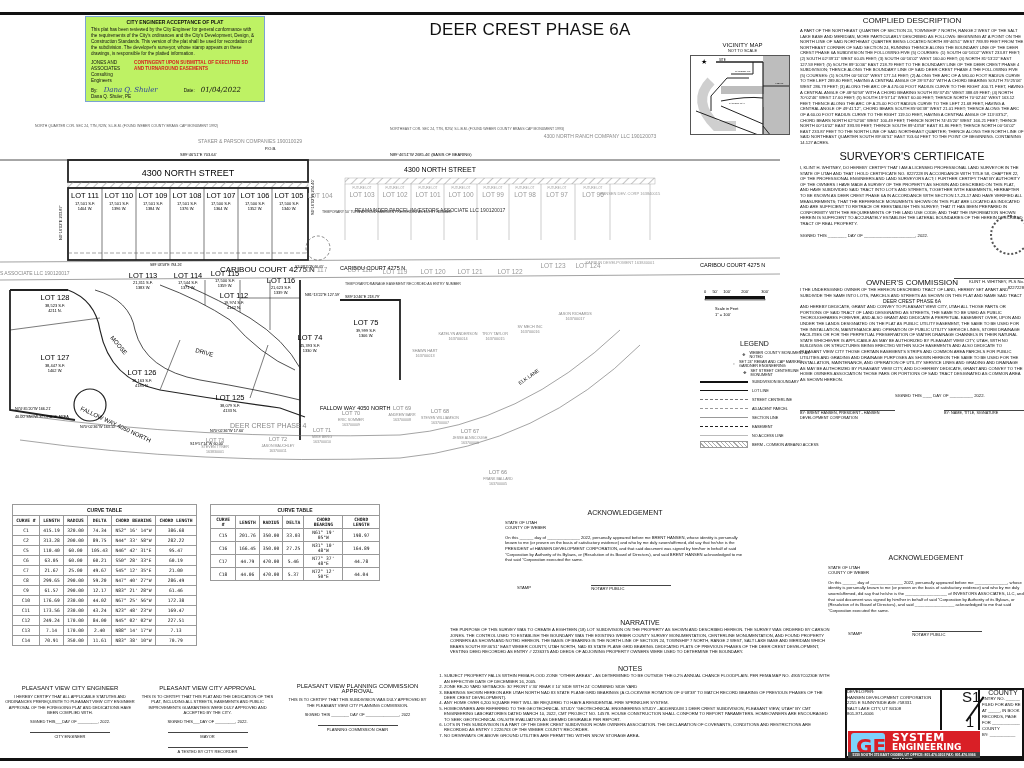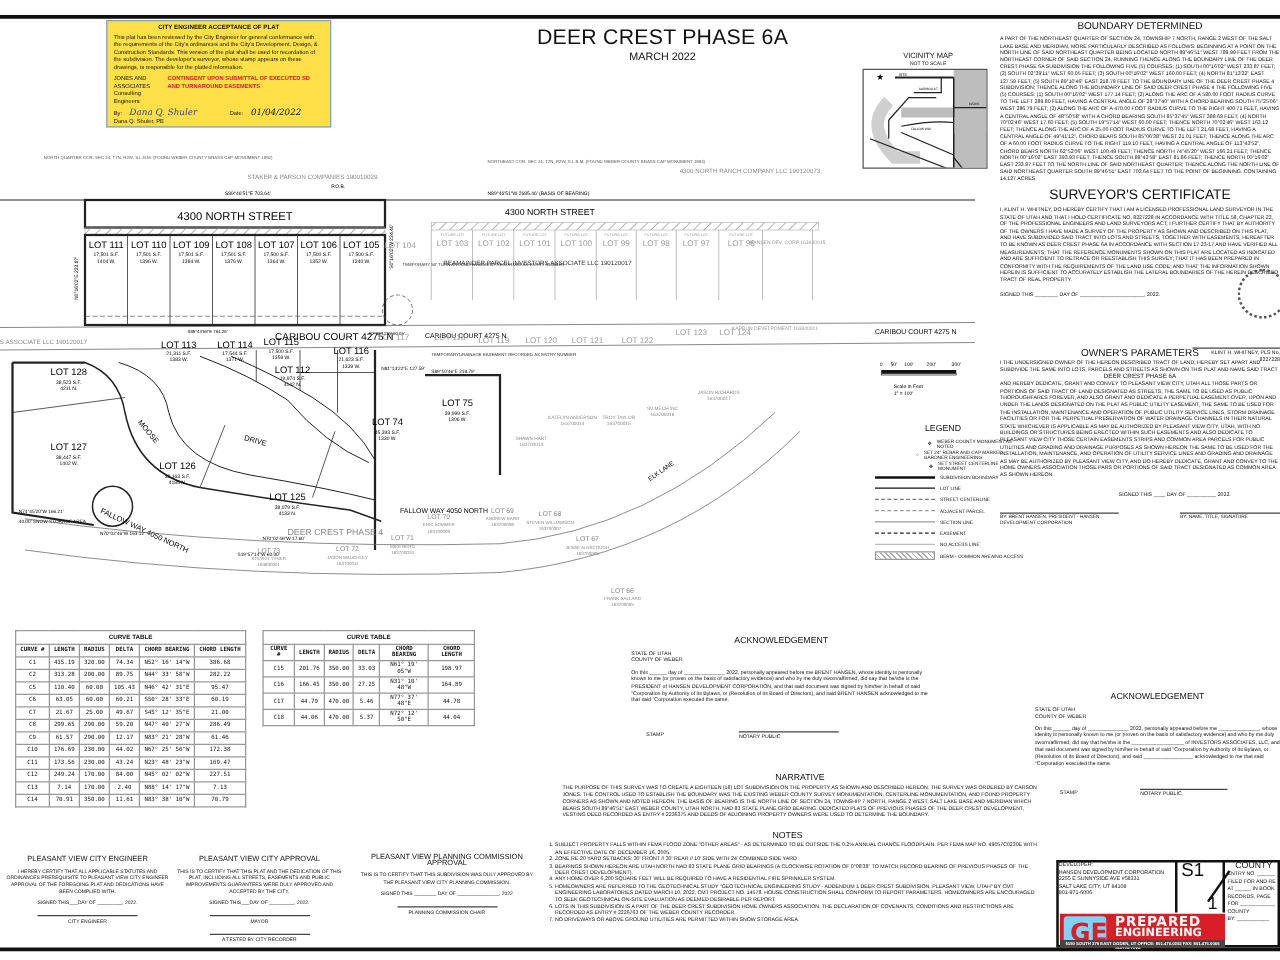--- a/index.html
+++ b/index.html
@@ -6,21 +6,21 @@
   html, body { width: 1024px; height: 768px; overflow: hidden; background: #fff; }
   body { font-family: "Liberation Sans", sans-serif; color: #111; position: relative; }
   .abs { position: absolute; }
   .frame-top { left: 0; top: 12px; width: 1024px; height: 3px; background: #111; }
   .frame-bottom { left: 0; top: 758px; width: 1024px; height: 3px; background: #111; }
 
   .title-block { left: 380px; top: 20px; width: 300px; text-align: center; }
   .title-block .t1 { font-size: 17px; letter-spacing: 0.2px; }
   .title-block .t2 { font-size: 8.6px; line-height: 11px; }
 
-  .acceptance { left: 85px; top: 16px; width: 180px; height: 86px; background: #fde047; border: 1px solid #7aa3d3; padding: 2px 5px; font-size: 4.6px; line-height: 6px; }
+  .acceptance { left: 85px; top: 16px; width: 180px; height: 86px; background: #bef264; border: 1px solid #7aa3d3; padding: 2px 5px; font-size: 4.6px; line-height: 6px; }
   .acceptance .hdr { text-align: center; font-weight: bold; font-size: 5px; margin-bottom: 2px; }
   .acceptance .red { color: #d62020; font-weight: bold; }
   .acceptance .sig { font-style: italic; font-size: 7px; font-family: "DejaVu Serif", serif; }
   .acceptance .row { display: flex; gap: 6px; margin-top: 3px; }
 
   .boundary { left: 800px; top: 16px; width: 224px; }
   .boundary h3, .surveyor h3, .owner h3, .ack h3, .narrative h3, .notes h3, .approval h3, .vicinity h3, .legend h3 { font-weight: normal; text-align: center; }
   .boundary h3 { font-size: 8px; margin-bottom: 3px; }
   .boundary p { font-size: 4.2px; line-height: 5.6px; }
 
@@ -65,21 +65,21 @@
   .approval { font-size: 4px; line-height: 5.2px; text-align: center; }
   .approval h3 { font-size: 6px; margin-bottom: 3px; }
   .approval .line { border-top: 1px solid #444; width: 80px; margin: 8px auto 1px; }
   .ap1 { left: 5px; top: 686px; width: 130px; }
   .ap2 { left: 140px; top: 686px; width: 135px; }
   .ap3 { left: 285px; top: 684px; width: 145px; }
 
   .titlebox { left: 845px; top: 688px; width: 179px; height: 70px; border: 2px solid #111; display: flex; }
   .developer { left: 847px; top: 689px; width: 93px; font-size: 4.3px; line-height: 5.5px; }
   .sheet { left: 940px; top: 688px; width: 40px; height: 42px; border-left: 2px solid #111; border-right: 2px solid #111; }
-  .sheet .s1 { position: absolute; left: 3px; top: 0; font-size: 15px; }
+  .sheet .s1 { position: absolute; left: 20px; top: 0; font-size: 15px; }
   .sheet .s2 { position: absolute; right: 4px; bottom: 0; font-size: 14px; }
   .sheet .diag { position: absolute; left: 18px; top: 20px; width: 30px; height: 2px; background: #111; transform: rotate(-55deg); }
   .county { left: 982px; top: 690px; width: 42px; font-size: 4.2px; line-height: 6px; }
   .county .ch { font-size: 7px; text-align: center; }
   .gardner { left: 848px; top: 731px; width: 132px; height: 27px; background: #d91f26; }
   .gardner .g { position: absolute; left: 3px; top: 2px; width: 34px; height: 23px; background: #7dd3fc; border-radius: 3px; text-decoration: underline; }
   .gardner .gl { position: absolute; left: 5px; top: 1px; font-size: 20px; font-weight: bold; color: #d91f26; font-family: "DejaVu Sans", sans-serif; }
   .gardner .name1 { position: absolute; left: 44px; top: 0px; color: #fff; font-weight: bold; font-size: 11px; letter-spacing: 0.5px; font-family: "DejaVu Sans", sans-serif; }
   .gardner .name2 { position: absolute; left: 44px; top: 11px; color: #fff; font-weight: bold; font-size: 9px; font-family: "DejaVu Sans", sans-serif; text-align: right; }
   .gardner .tag { position: absolute; left: 44px; top: 21px; color: #fff; font-size: 3.5px; font-weight: bold; }
@@ -107,21 +107,20 @@
     <span>By:</span>
     <span class="sig" style="color:#2a3f9b;">Dana Q. Shuler</span>
     <span style="margin-left:20px;">Date:</span>
     <span class="sig">01/04/2022</span>
   </div>
   <div>Dana Q. Shuler, PE</div>
 </div>
 
 <div class="abs title-block">
   <div class="t1">DEER CREST PHASE 6A</div>
-  <div class="t2">MARCH 2022</div>
 </div>
 
 <div class="abs vicinity">
   <h3>VICINITY MAP</h3>
   <div class="sub">NOT TO SCALE</div>
   <div class="map">
     <svg width="100" height="80" viewBox="0 0 100 80">
       <rect x="72" y="0" width="28" height="80" fill="#bdbdbd"></rect>
       <rect x="30" y="30" width="70" height="20" fill="#bdbdbd"></rect>
       <path d="M20 25 Q0 45 25 70 L45 70" stroke="#cfcfcf" stroke-width="10" fill="none"></path>
@@ -139,34 +138,34 @@
       <text x="10" y="8" font-size="7">★</text>
       <text x="28" y="5" font-size="3">SITE</text>
       <text x="44" y="16" font-size="2.5">CARIBOU CT</text>
       <text x="84" y="28" font-size="2.5">4150 N.</text>
       <text x="38" y="48" font-size="2.5">FALLOW WAY</text>
     </svg>
   </div>
 </div>
 
 <div class="abs boundary">
-  <h3>BOUNDARY DETERMINED</h3>
+  <h3>COMPLIED DESCRIPTION</h3>
   <p>A PART OF THE NORTHEAST QUARTER OF SECTION 24, TOWNSHIP 7 NORTH, RANGE 2 WEST OF THE SALT LAKE BASE AND MERIDIAN, MORE PARTICULARLY DESCRIBED AS FOLLOWS: BEGINNING AT A POINT ON THE NORTH LINE OF SAID NORTHEAST QUARTER BEING LOCATED NORTH 89°46'51" WEST 789.99 FEET FROM THE NORTHEAST CORNER OF SAID SECTION 24, RUNNING THENCE ALONG THE BOUNDARY LINE OF THE DEER CREST PHASE 6A SUBDIVISION THE FOLLOWING FIVE (5) COURSES: (1) SOUTH 00°16'02" WEST 233.87 FEET; (2) SOUTH 02°39'11" WEST 60.05 FEET; (3) SOUTH 00°16'02" WEST 160.00 FEET; (4) NORTH 81°13'22" EAST 127.59 FEET; (5) SOUTH 89°10'46" EAST 218.79 FEET TO THE BOUNDARY LINE OF THE DEER CREST PHASE 4 SUBDIVISION; THENCE ALONG THE BOUNDARY LINE OF SAID DEER CREST PHASE 4 THE FOLLOWING FIVE (5) COURSES: (1) SOUTH 00°16'02" WEST 177.14 FEET; (2) ALONG THE ARC OF A 580.00 FOOT RADIUS CURVE TO THE LEFT 289.80 FEET, HAVING A CENTRAL ANGLE OF 28°37'40" WITH A CHORD BEARING SOUTH 75°25'06" WEST 286.79 FEET; (3) ALONG THE ARC OF A 470.00 FOOT RADIUS CURVE TO THE RIGHT 400.71 FEET, HAVING A CENTRAL ANGLE OF 48°50'58" WITH A CHORD BEARING SOUTH 85°37'45" WEST 388.69 FEET; (4) NORTH 70°02'46" WEST 17.60 FEET; (5) SOUTH 19°57'14" WEST 60.00 FEET; THENCE NORTH 70°02'46" WEST 163.12 FEET; THENCE ALONG THE ARC OF A 25.00 FOOT RADIUS CURVE TO THE LEFT 21.68 FEET, HAVING A CENTRAL ANGLE OF 49°41'12", CHORD BEARS SOUTH 85°06'38" WEST 21.01 FEET; THENCE ALONG THE ARC OF A 60.00 FOOT RADIUS CURVE TO THE RIGHT 119.10 FEET, HAVING A CENTRAL ANGLE OF 113°43'52", CHORD BEARS NORTH 62°52'06" WEST 100.49 FEET; THENCE NORTH 74°45'20" WEST 166.21 FEET; THENCE NORTH 00°16'02" EAST 393.93 FEET; THENCE SOUTH 89°43'58" EAST 81.86 FEET; THENCE NORTH 00°16'02" EAST 233.87 FEET TO THE NORTH LINE OF SAID NORTHEAST QUARTER; THENCE ALONG THE NORTH LINE OF SAID NORTHEAST QUARTER SOUTH 89°46'51" EAST 703.64 FEET TO THE POINT OF BEGINNING. CONTAINING 14.127 ACRES.</p>
 </div>
 
 <div class="abs surveyor">
   <h3>SURVEYOR'S CERTIFICATE</h3>
   <p>I, KLINT H. WHITNEY, DO HEREBY CERTIFY THAT I AM A LICENSED PROFESSIONAL LAND SURVEYOR IN THE STATE OF UTAH AND THAT I HOLD CERTIFICATE NO. 8227228 IN ACCORDANCE WITH TITLE 58, CHAPTER 22, OF THE PROFESSIONAL ENGINEERS AND LAND SURVEYORS ACT; I FURTHER CERTIFY THAT BY AUTHORITY OF THE OWNERS I HAVE MADE A SURVEY OF THE PROPERTY AS SHOWN AND DESCRIBED ON THIS PLAT, AND HAVE SUBDIVIDED SAID TRACT INTO LOTS AND STREETS, TOGETHER WITH EASEMENTS, HEREAFTER TO BE KNOWN AS DEER CREST PHASE 6A IN ACCORDANCE WITH SECTION 17-23-17 AND HAVE VERIFIED ALL MEASUREMENTS; THAT THE REFERENCE MONUMENTS SHOWN ON THIS PLAT ARE LOCATED AS INDICATED AND ARE SUFFICIENT TO RETRACE OR REESTABLISH THIS SURVEY; THAT IT HAS BEEN PREPARED IN CONFORMITY WITH THE REQUIREMENTS OF THE LAND USE CODE; AND THAT THE INFORMATION SHOWN HEREIN IS SUFFICIENT TO ACCURATELY ESTABLISH THE LATERAL BOUNDARIES OF THE HEREIN DESCRIBED TRACT OF REAL PROPERTY.</p>
   <p style="margin-top:6px;">SIGNED THIS ________ DAY OF ______________________, 2022.</p>
   <p style="margin-top:40px;text-align:right;border-top:1px solid #444;width:70px;margin-left:auto;">KLINT H. WHITNEY, PLS No. 8227228</p>
 </div>
 <div class="abs seal"></div>
 
 <div class="abs owner">
-  <h3>OWNER'S PARAMETERS</h3>
+  <h3>OWNER'S COMMISSION</h3>
   <p>I THE UNDERSIGNED OWNER OF THE HEREON DESCRIBED TRACT OF LAND, HEREBY SET APART AND SUBDIVIDE THE SAME INTO LOTS, PARCELS AND STREETS AS SHOWN ON THIS PLAT AND NAME SAID TRACT</p>
   <div class="center">DEER CREST PHASE 6A</div>
   <p>AND HEREBY DEDICATE, GRANT AND CONVEY TO PLEASANT VIEW CITY, UTAH ALL THOSE PARTS OR PORTIONS OF SAID TRACT OF LAND DESIGNATED AS STREETS, THE SAME TO BE USED AS PUBLIC THOROUGHFARES FOREVER, AND ALSO GRANT AND DEDICATE A PERPETUAL EASEMENT OVER, UPON AND UNDER THE LANDS DESIGNATED ON THE PLAT AS PUBLIC UTILITY EASEMENT, THE SAME TO BE USED FOR THE INSTALLATION, MAINTENANCE AND OPERATION OF PUBLIC UTILITY SERVICE LINES, STORM DRAINAGE FACILITIES OR FOR THE PERPETUAL PRESERVATION OF WATER DRAINAGE CHANNELS IN THEIR NATURAL STATE WHICHEVER IS APPLICABLE AS MAY BE AUTHORIZED BY PLEASANT VIEW CITY, UTAH, WITH NO BUILDINGS OR STRUCTURES BEING ERECTED WITHIN SUCH EASEMENTS AND ALSO DEDICATE TO PLEASANT VIEW CITY THOSE CERTAIN EASEMENTS STRIPS AND COMMON AREA PARCELS FOR PUBLIC UTILITIES AND GRADING AND DRAINAGE PURPOSES AS SHOWN HEREON THE SAME TO BE USED FOR THE INSTALLATION, MAINTENANCE, AND OPERATION OF UTILITY SERVICE LINES AND GRADING AND DRAINAGE AS MAY BE AUTHORIZED BY PLEASANT VIEW CITY, AND DO HEREBY DEDICATE, GRANT AND CONVEY TO THE HOME OWNERS ASSOCIATION THOSE PARS OR PORTIONS OF SAID TRACT DESIGNATED AS COMMON AREA AS SHOWN HEREON.</p>
   <p style="margin-top:10px;padding-left:95px;">SIGNED THIS ____ DAY OF __________ 2022.</p>
   <div style="display:flex;justify-content:space-between;margin-top:12px;font-size:3.8px;line-height:5px;">
     <div style="border-top:1px solid #444;width:95px;">BY: BRENT HANSEN, PRESIDENT - HANSEN DEVELOPMENT CORPORATION</div>
     <div style="border-top:1px solid #444;width:80px;">BY: NAME, TITLE, SIGNATURE</div>
   </div>
 </div>
 
@@ -715,17 +714,17 @@
   <div>AT _____, IN BOOK</div>
   <div>RECORDS, PAGE</div>
   <div>FOR ____________</div>
   <div>COUNTY</div>
   <div>BY: ___________</div>
 </div>
 <div class="abs gardner">
   <div class="g">
       <span class="gl">GE</span>
     </div>
-  <span class="name1">PREPARED</span>
+  <span class="name1">SYSTEM</span>
   <span class="name2">ENGINEERING</span>
   <span class="tag"><span>CIVIL • LAND PLANNING</span> · <span>MUNICIPAL • LAND SURVEYING</span></span>
 </div>
 <div class="abs gardner-addr">5150 SOUTH 375 EAST OGDEN, UT  OFFICE: 801.476.0202  FAX: 801.476.0066</div>
 
 </body></html>

